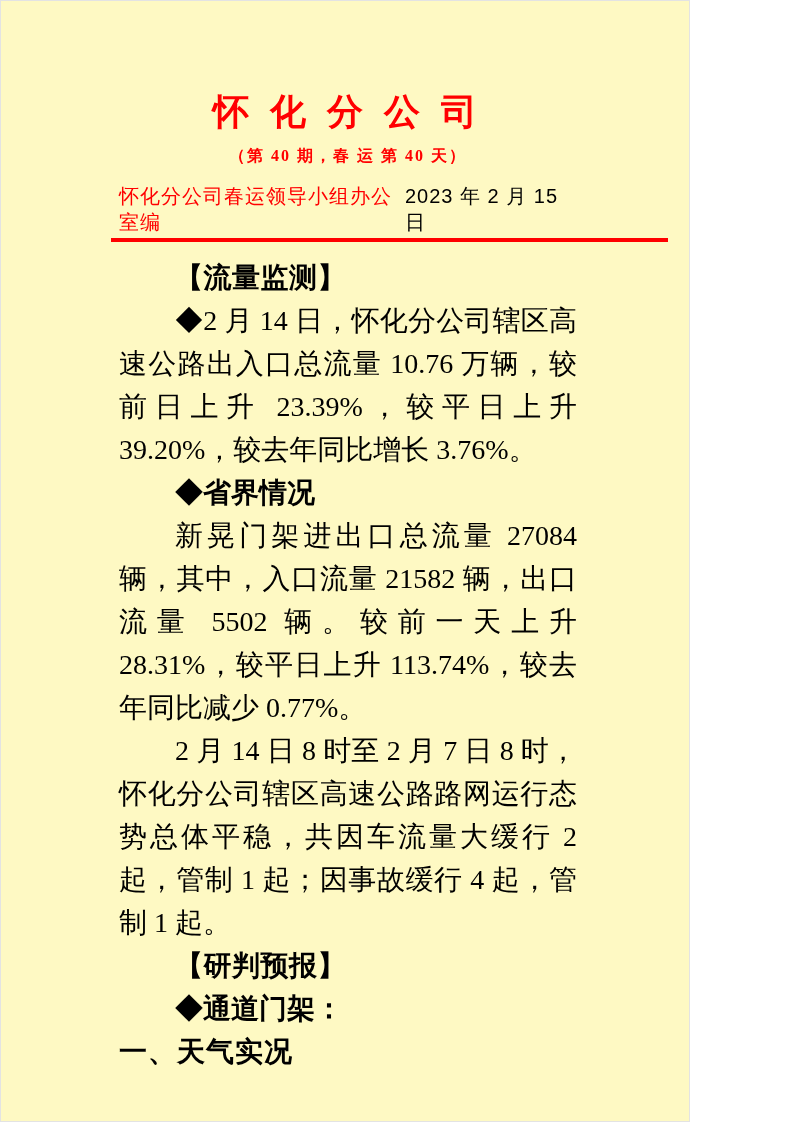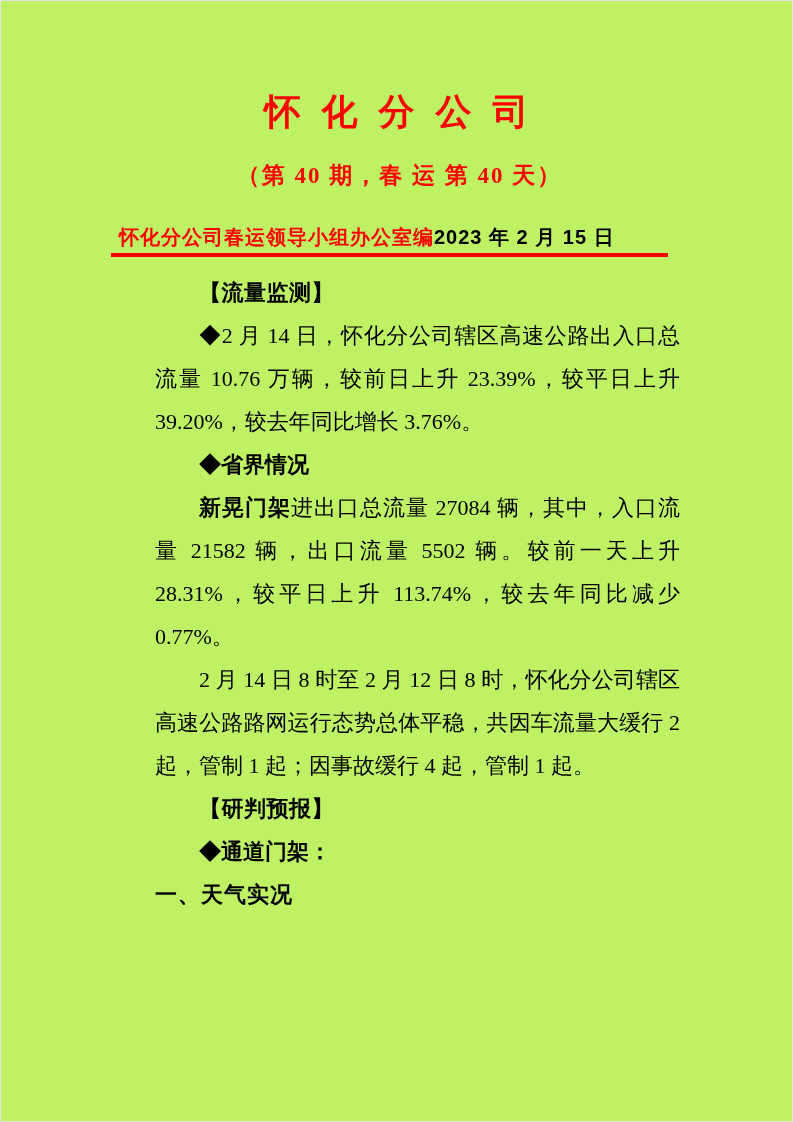--- a/index.html
+++ b/index.html
@@ -1,21 +1,21 @@
 <!DOCTYPE html>
 <html><head>
 <meta charset="utf-8">
 <style>
   * { margin: 0; padding: 0; box-sizing: border-box; }
   html, body { background: #ffffff; }
   .page {
     position: relative;
-    width: 793px;
+    width: 690px;
     height: 1122px;
-    background: #bef264;
+    background: #fef9c3;
     border: 1px solid #e3e3e3;
     font-family: "Liberation Serif", serif;
     color: #000000;
     overflow: hidden;
   }
   .inner {
     padding: 84px 112px 0 118px; 
   }
   
   .title-line {
@@ -24,70 +24,69 @@
     text-align: center;
     font-size: 36px;
     letter-spacing: 6px;
     line-height: 1.5;
     white-space: nowrap;
   }
   .subtitle {
     color: #ff0000;
     font-weight: bold;
     text-align: center;
-    font-size: 23px;
+    font-size: 16px;
     letter-spacing: 2px;
     line-height: 1.4;
-    margin-top: 21px;
+    margin-top: 6px;
   }
   
   .masthead-row {
     display: flex;
     align-items: flex-end;
-    margin-top: 32px;
+    margin-top: 16px;
     font-family: "Liberation Sans", sans-serif;
-    font-weight: bold;
+    font-weight: normal;
     font-size: 20px;
     line-height: 1.3;
   }
   .editor { color: #ff0000; letter-spacing: 1px; }
   .issue-date { color: #000000; letter-spacing: 1px; padding-right: 8px; }
   .red-rule {
     height: 4px;
     background: #ff0000;
     margin-top: 3px;
     margin-left: -8px;
     width: 557px;
   }
   
   .body-text {
     margin-top: 14px;
-    font-size: 22px;
+    font-size: 28px;
     line-height: 43px;
     text-align: justify;
-    margin-left: 36px;
   }
   .para {
     text-indent: 2em;
     text-align: justify;
   }
   .sec-heading {
     font-family: "Liberation Sans", sans-serif;
     font-weight: bold;
     text-indent: 2em;
     letter-spacing: 0.5px;
   }
   .diamond-subhead {
     font-family: "Liberation Sans", sans-serif;
     font-weight: bold;
     text-indent: 2em;
   }
   .lead {
     font-family: "Liberation Sans", sans-serif;
-    font-weight: bold;
+    font-weight: normal;
   }
   .h-left {
     font-family: "Liberation Sans", sans-serif;
     font-weight: bold;
     text-indent: 0;
     letter-spacing: 1px;
   }
 </style>
 </head>
 <body>
@@ -109,21 +108,21 @@
       <div class="sec-heading">【流量监测】</div>
 
       <p class="para">◆2 月 14 日，怀化分公司辖区高速公路出入口总流量 10.76 万辆，较前日上升 23.39%，较平日上升 39.20%，较去年同比增长 3.76%。</p>
 
       <div class="diamond-subhead">◆省界情况</div>
 
       <p class="para"><span class="lead">新晃门架</span><span>进出口总流量 27084 辆，其中，入口流量 21582 辆，出口流量 5502 辆。较前一天上升 28.31%，较平日上升 113.74%，较去年同比减少 0.77%。</span></p>
 
 
 
-      <p class="para">2 月 14 日 8 时至 2 月 12 日 8 时，怀化分公司辖区高速公路路网运行态势总体平稳，共因车流量大缓行 2 起，管制 1 起；因事故缓行 4 起，管制 1 起。</p>
+      <p class="para">2 月 14 日 8 时至 2 月 7 日 8 时，怀化分公司辖区高速公路路网运行态势总体平稳，共因车流量大缓行 2 起，管制 1 起；因事故缓行 4 起，管制 1 起。</p>
 
       <div class="sec-heading">【研判预报】</div>
 
       <div class="diamond-subhead">◆通道门架：</div>
 
       <div class="h-left">一、天气实况</div>
 
     </div>
   </div>
 </div>

